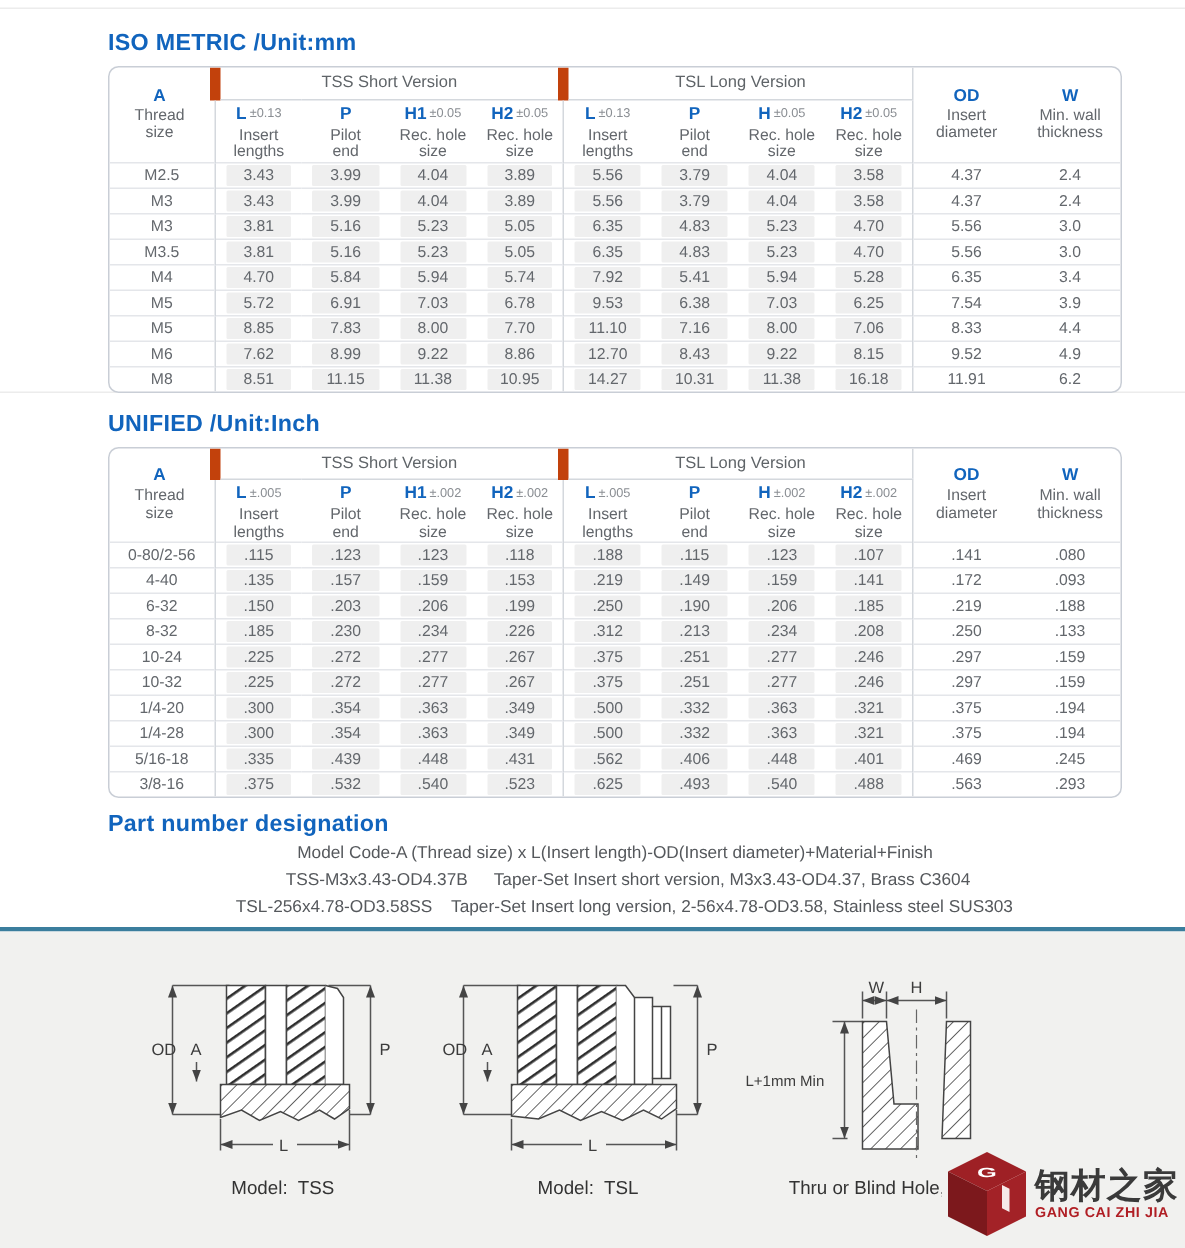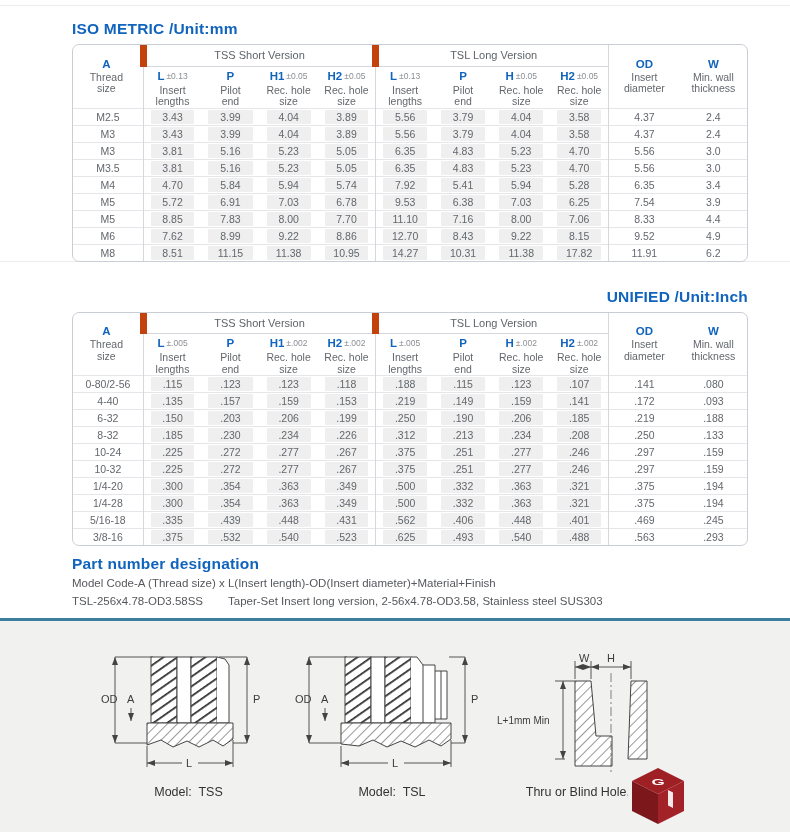--- a/index.html
+++ b/index.html
@@ -8,41 +8,41 @@
     position:relative; background:#ffffff; overflow:hidden;
     font-family:"Liberation Sans", sans-serif; color:#55585c;
   }
   .hrule { position:absolute; left:0; width:790px; height:1px; background:#ececec; }
   #rule-top { top:5px; } #rule-mid { top:261px; }
 
   .content { position:absolute; left:72px; top:0; width:676px; }
 
   .sec-title { color:#1164bd; font-size:15.5px; font-weight:bold; letter-spacing:0.2px; }
   #iso-title { margin-top:20px; }
-  #uni-title { margin-top:26px;text-align:right; }
+  #uni-title { margin-top:12px; }
 
   .tbl-wrap { margin-top:6px; border:1px solid #c9ced6; border-radius:7px; overflow:hidden; background:#fff; }
   table { width:100%; border-collapse:collapse; table-layout:fixed; }
   thead th { font-weight:normal; padding:0; vertical-align:middle; text-align:center; }
   th.group { height:21px; border-left:7px solid #c2410c; border-bottom:1px solid #d4d8dd;
              font-size:11px; color:#5f6468; }
   th.sub { height:42px; }
   .vline { border-left:1px solid #d4d8dd; }
   .sym { color:#1164bd; font-weight:bold; font-size:11px; }
   .tol { color:#8a8e93; font-size:8.5px; margin-left:2px; vertical-align:1px; }
   .symline { line-height:13px; margin-top:1px; }
   .desc { font-size:10.5px; color:#63676c; white-space:pre-line; line-height:11.5px; margin-top:2px; }
   thead th .sym { font-size:11.5px; }
   tbody td { border-top:1px solid #e4e6ea; font-size:10.5px; color:#63676c;
              text-align:center; height:16px; padding:0; }
   .band { display:block; margin:1px 7px; background:#efefef; line-height:14px; border-radius:1px; }
 
   .note { margin-top:11px; font-size:11.5px; color:#55585c; }
   #pn-title { margin-top:9px; }
-  .pn-line { font-size:11.5px; color:#55585c; line-height:16px; margin-top:2px; }
+  .pn-line { font-size:11.5px; color:#55585c; line-height:16px; margin-top:2px;text-align:center; }
   .pn-code { display:inline-block; width:156px; }
 
   .divider { position:absolute; left:0; top:618px; width:790px; height:3px; background:#3b7e9d; }
   .bottom { position:absolute; left:0; top:621px; width:790px; height:211px; background:#f1f1ef; }
   .fig { position:absolute; text-align:center; }
   #fig-tss  { left:96px;  top:30px; width:185px; }
   #fig-tsl  { left:292px; top:30px; width:200px; }
   #fig-hole { left:492px; top:30px; width:185px; }
   .fig-caption { margin-top:6px; font-size:12.5px; color:#333; white-space:pre; }
   .fig svg { display:block; margin:0 auto; }
@@ -383,21 +383,21 @@
             <td class="num vline">
               <span class="band">14.27</span>
             </td>
             <td class="num">
               <span class="band">10.31</span>
             </td>
             <td class="num">
               <span class="band">11.38</span>
             </td>
             <td class="num">
-              <span class="band">17.82</span>
+              <span class="band">16.18</span>
             </td>
             <td class="vline">11.91</td>
             <td>6.2</td>
           </tr>
         </tbody>
       </table>
   </div>
 
   <div class="sec-title" id="uni-title">UNIFIED /Unit:Inch</div>
   <div class="tbl-wrap" id="uni-tbl-wrap">
@@ -762,20 +762,23 @@
             <td class="vline">.563</td>
             <td>.293</td>
           </tr>
         </tbody>
       </table>
   </div>
 
 
   <div class="sec-title" id="pn-title">Part number designation</div>
   <div class="pn-line">Model Code-A (Thread size) x L(Insert length)-OD(Insert diameter)+Material+Finish</div>
+  <div class="pn-line">
+    <span class="pn-code">TSS-M3x3.43-OD4.37B</span><span>Taper-Set Insert short version, M3x3.43-OD4.37, Brass C3604</span>
+  </div>
   <div class="pn-line">
     <span class="pn-code">TSL-256x4.78-OD3.58SS</span><span>Taper-Set Insert long version, 2-56x4.78-OD3.58, Stainless steel SUS303</span>
   </div>
 </div>
 
 <div class="divider"></div>
 
 <div class="bottom">
 
   <svg width="0" height="0" style="position:absolute">
@@ -884,14 +887,18 @@
   <div class="logo">
     <svg width="56" height="60" viewBox="0 0 56 60">
       <polygon points="28,2 54,15 28,28 2,15" fill="#9e2025"></polygon>
       <g transform="translate(28,15) scale(1,0.52)">
         <text x="0" y="7" text-anchor="middle" font-size="17" font-weight="bold" fill="#ffffff" font-family="Liberation Sans, sans-serif">G</text>
       </g>
       <polygon points="2,15 28,28 28,58 2,45" fill="#7c181c"></polygon>
       <polygon points="54,15 28,28 28,58 54,45" fill="#a32227"></polygon>
       <polygon points="38,24 43,26.5 43,42 38,39.5" fill="#ffffff" opacity="0.9"></polygon>
     </svg>
+    <div>
+      <div class="logo-cn">钢材之家</div>
+      <div class="logo-en">GANG CAI ZHI JIA</div>
+    </div>
   </div>
 </div>
 
 </body></html>

